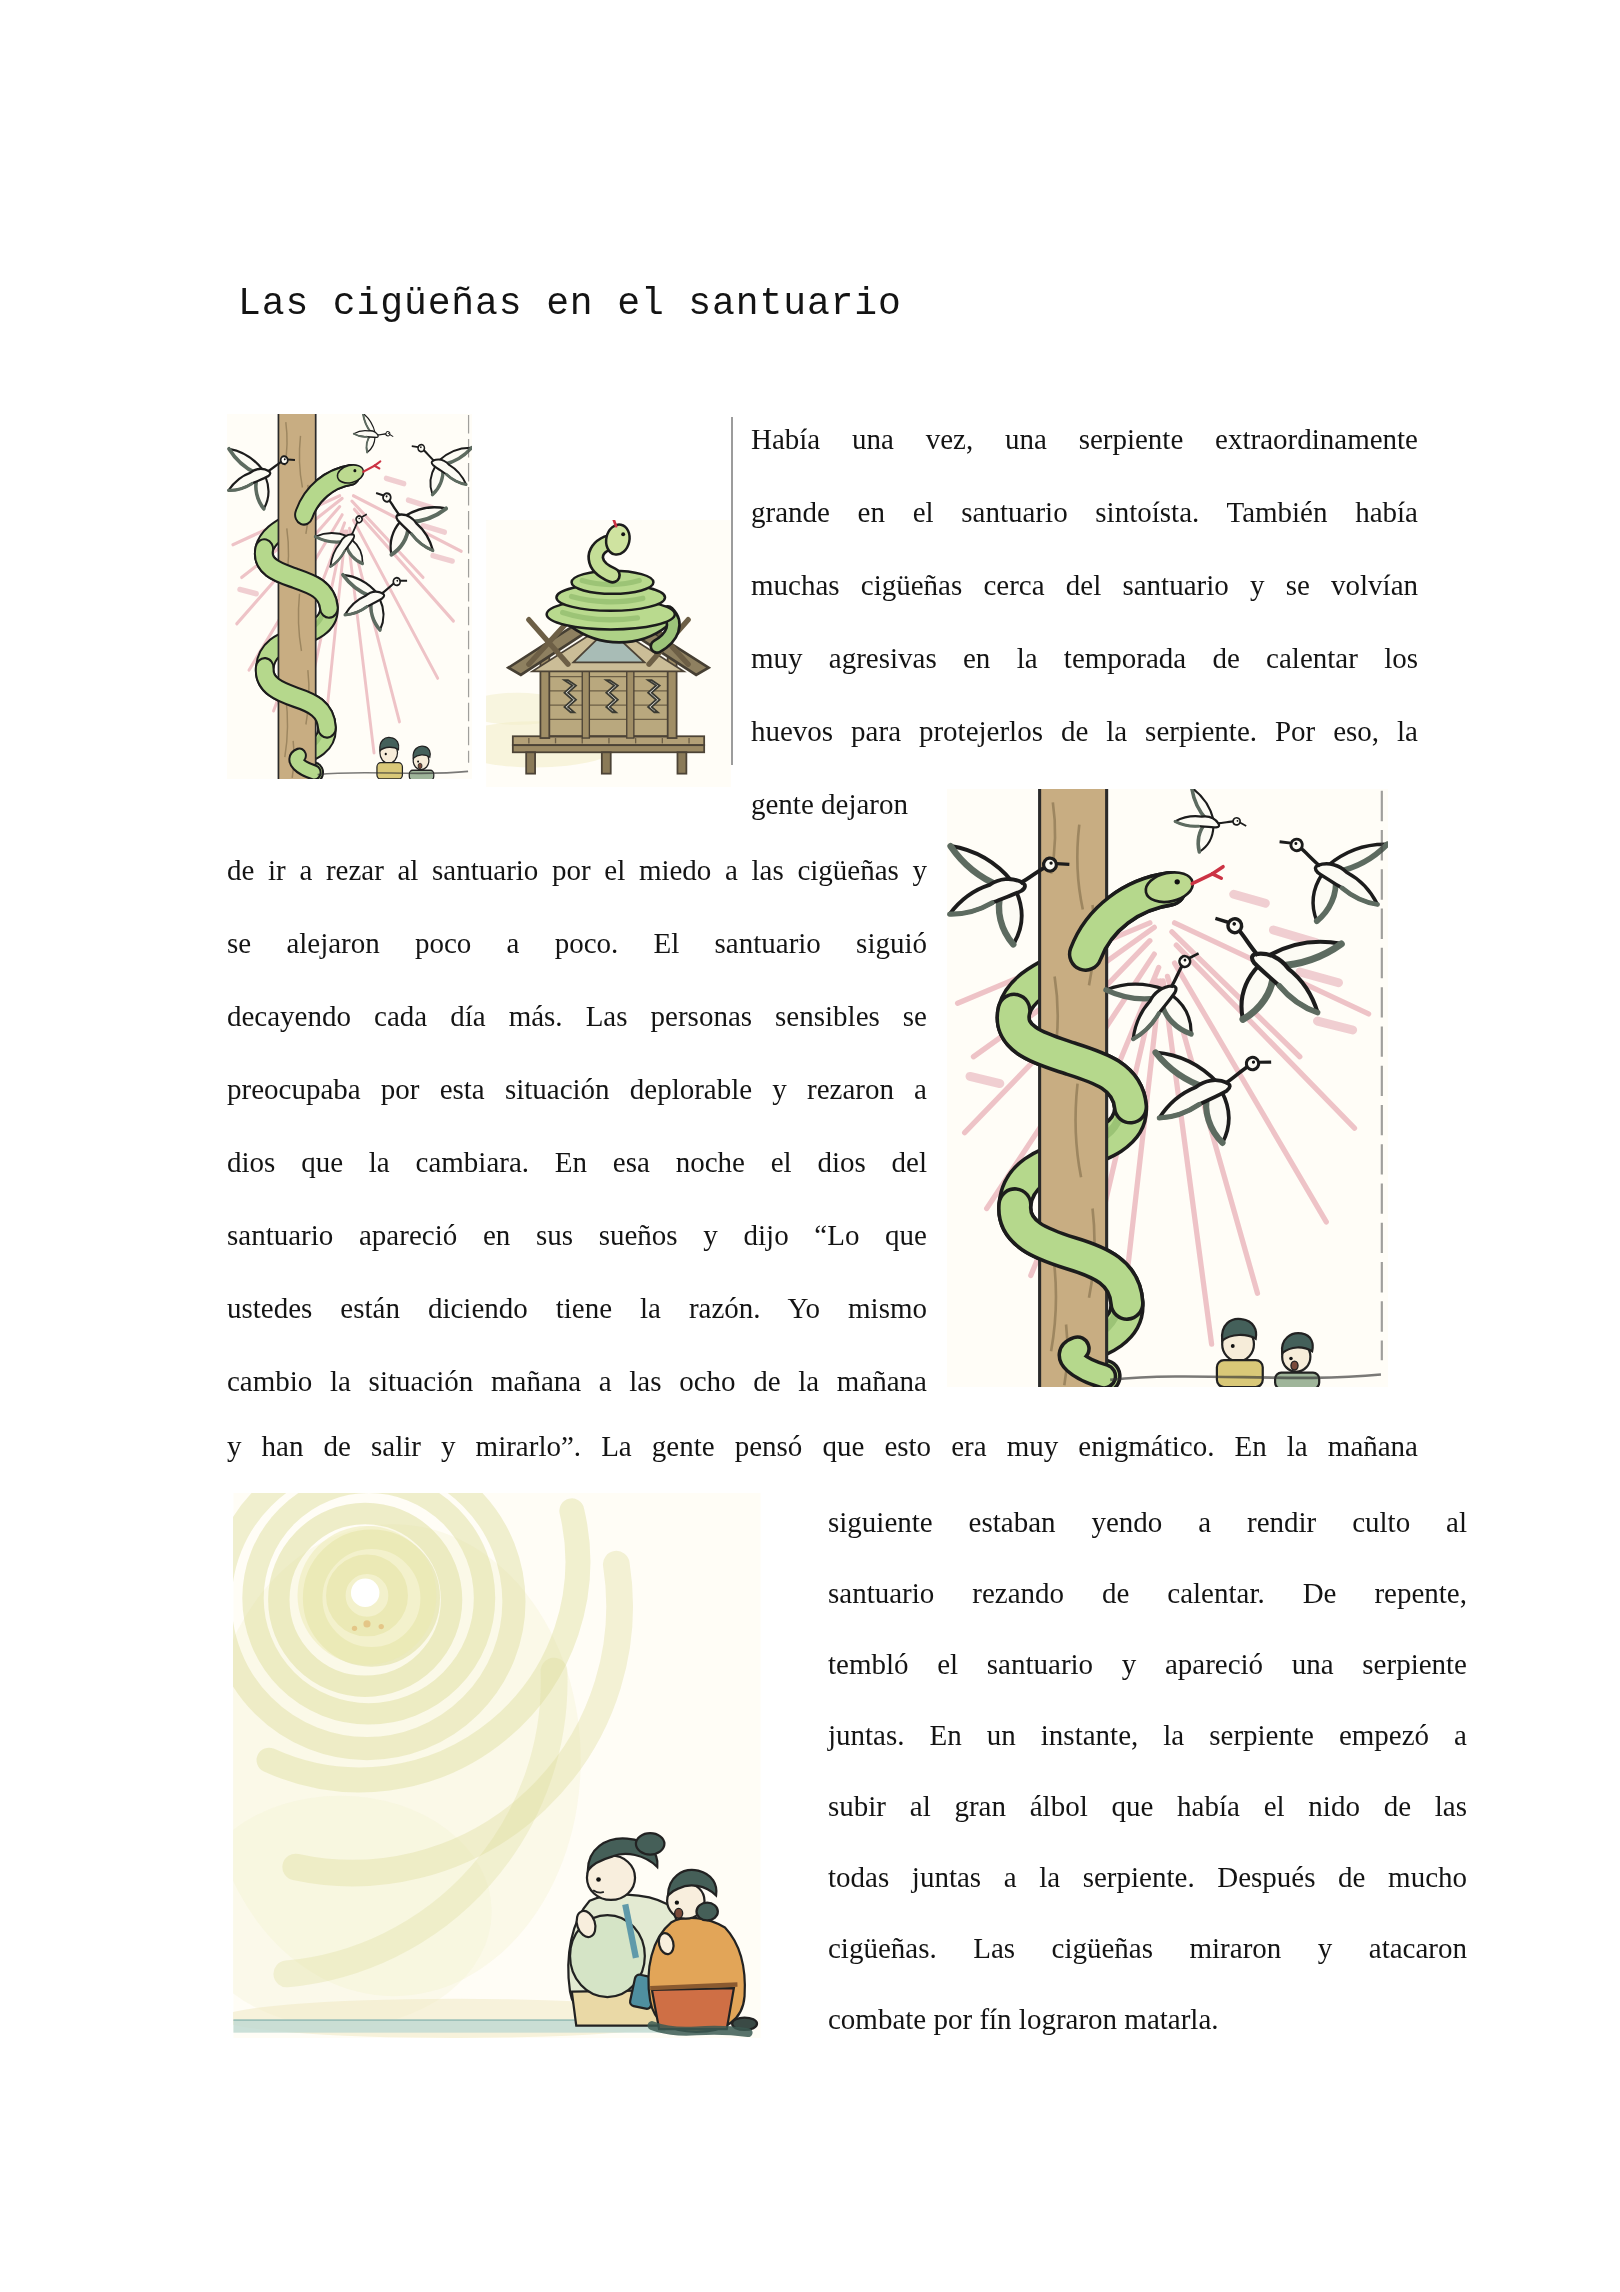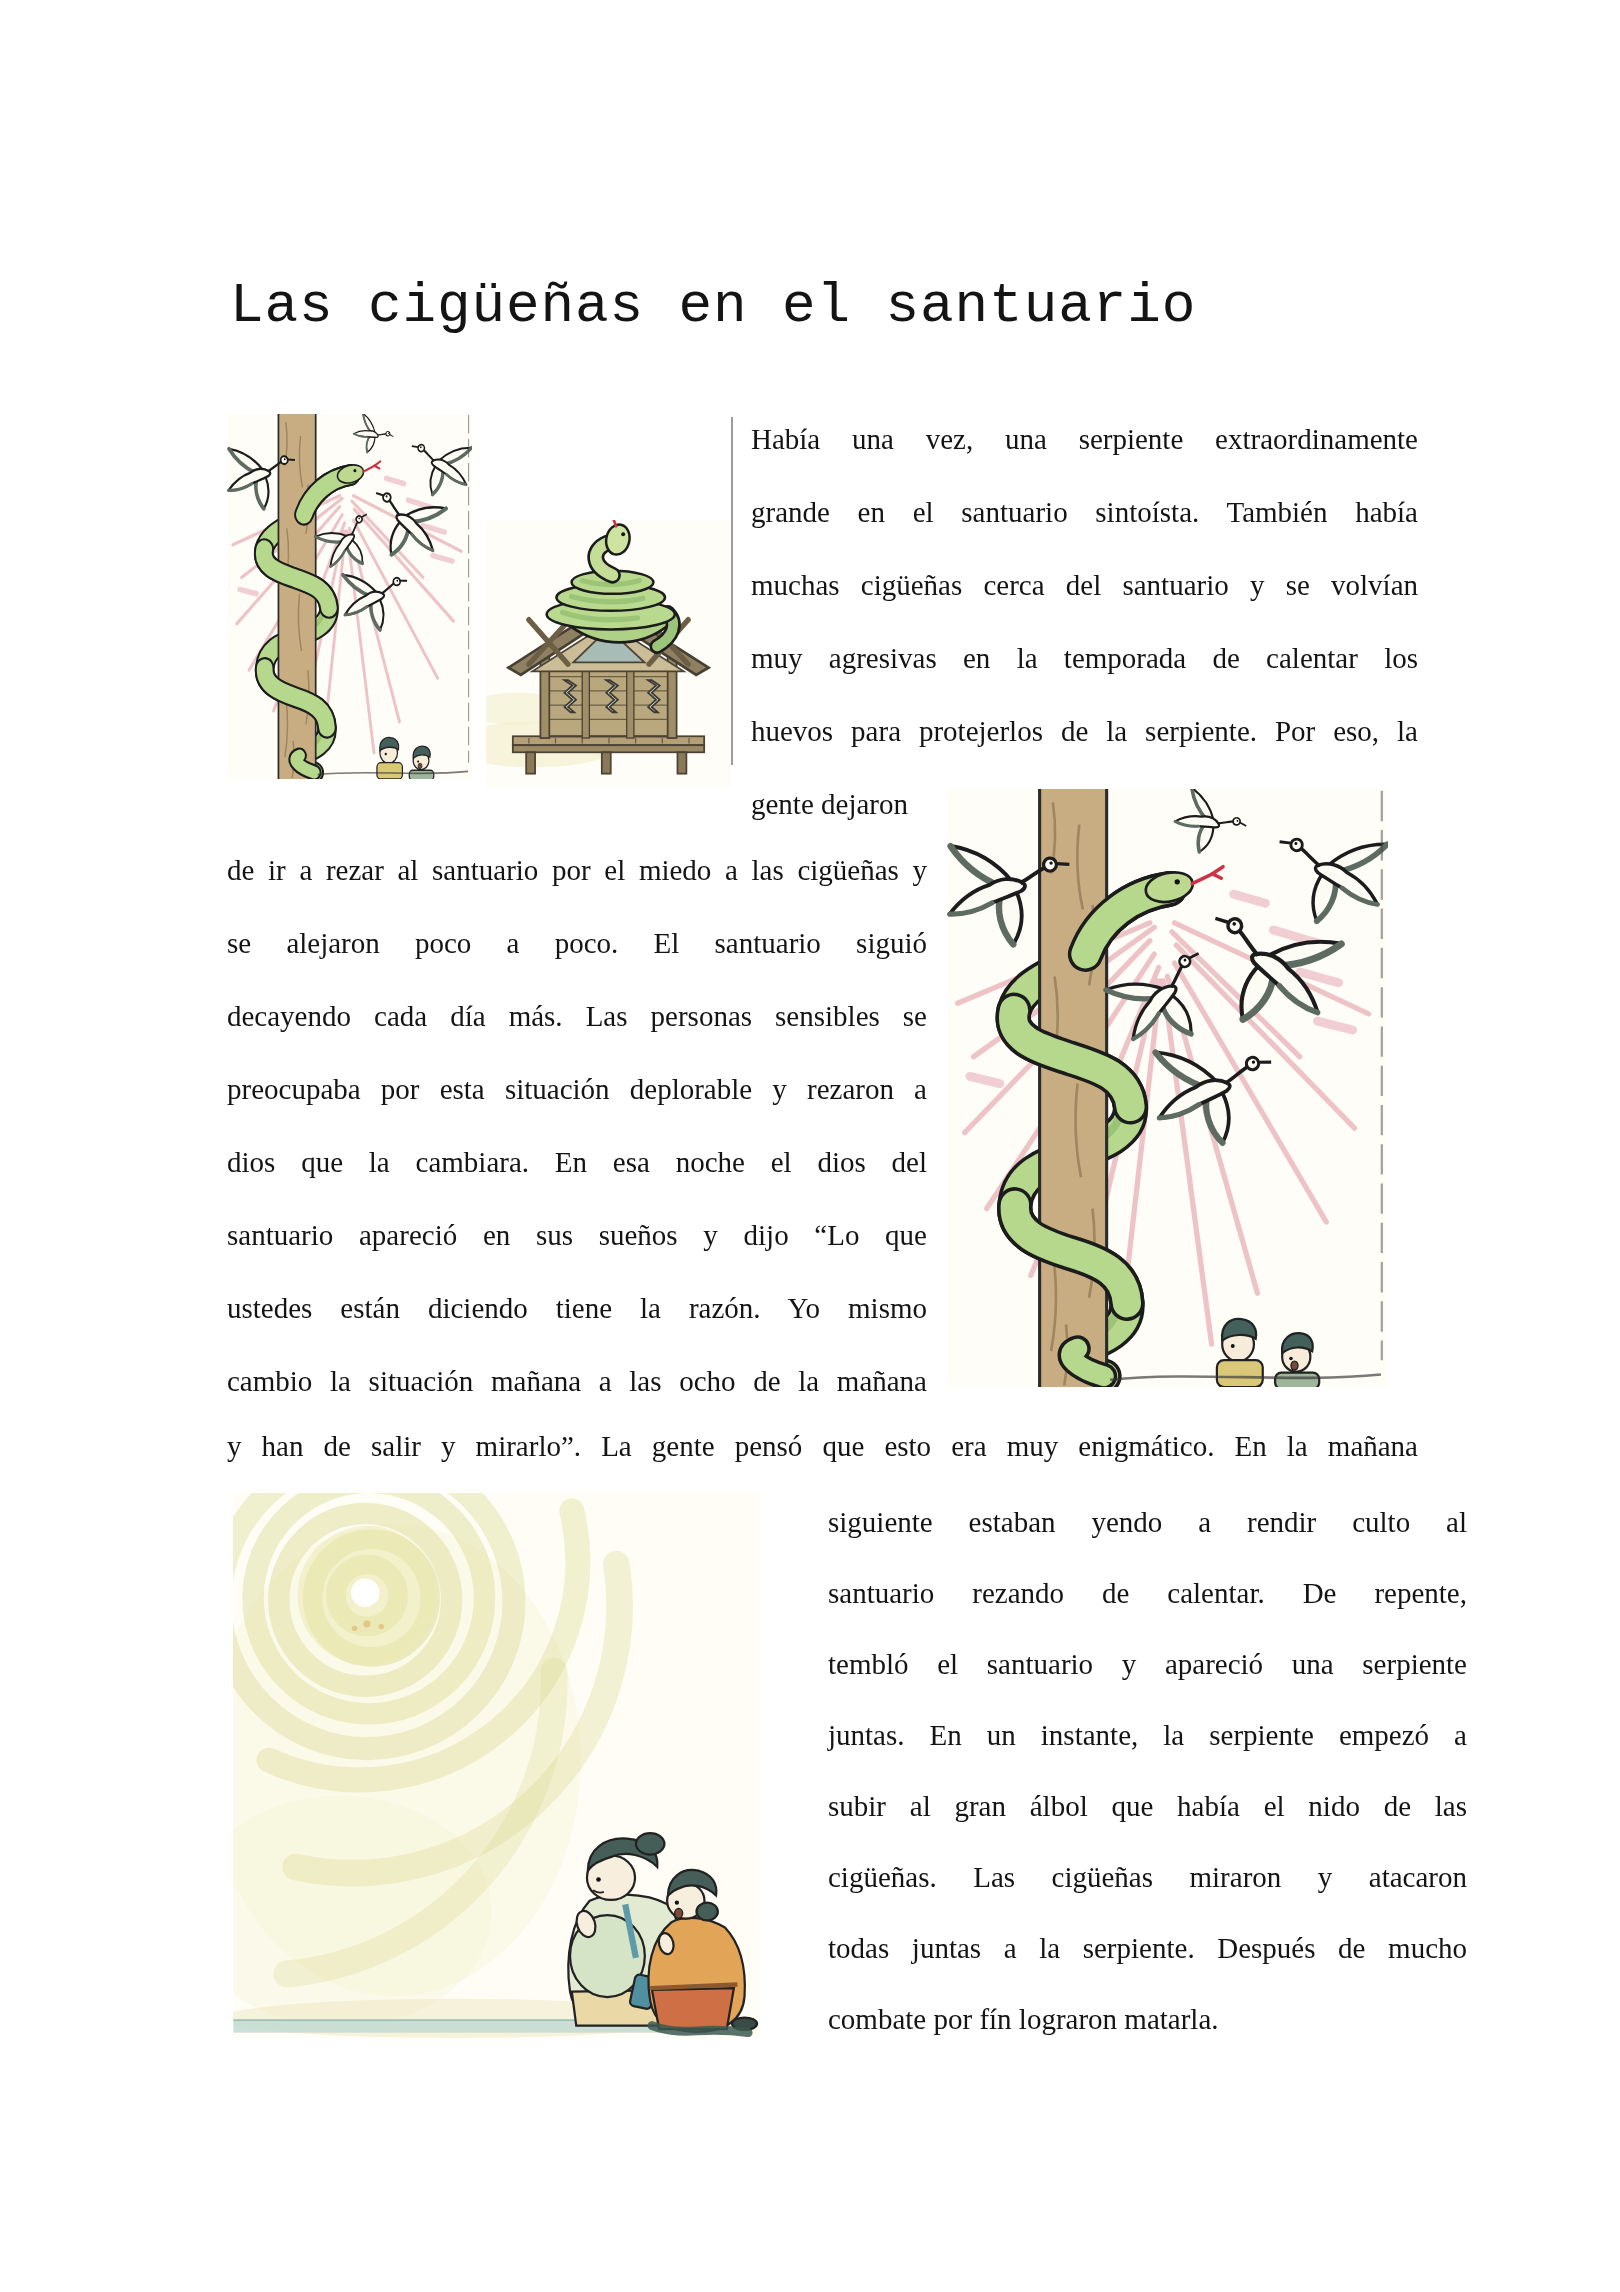--- a/index.html
+++ b/index.html
@@ -1,19 +1,19 @@
 <!DOCTYPE html>
 <html style="font-size:14.3px"><head>
 <meta charset="utf-8">
 <style>
   html,body{margin:0;padding:0;background:#ffffff;}
   .page{position:relative;width:1621px;height:2293px;background:#ffffff;overflow:hidden;
         font-family:"Liberation Serif", serif;color:#141414;}
-  .title{position:absolute;left:230px;top:274px;margin:0;font-weight:400;
-         font-family:"Liberation Mono", monospace;font-size:56px;letter-spacing:0.9px;white-space:nowrap;text-align:center;}
+  .title{position:absolute;left:230px;top:274px;margin:8px;font-weight:400;
+         font-family:"Liberation Mono", monospace;font-size:38px;letter-spacing:0.9px;white-space:nowrap;text-align:center;}
   .tblock{position:absolute;}
   .ln{height:73px;line-height:73px;font-size:29px;white-space:nowrap;}
   .j{text-align:justify;text-align-last:justify;white-space:normal;}
   .nj{text-align:left;}
   .b1{left:751px;top:403px;width:667px;}
   .b2{left:227px;top:834px;width:700px;}
   .bridge{left:227px;top:1410px;width:1191px;}
   .b4{left:780px;top:1487px;width:639px;margin-left:48px;}
   .b4 .ln{height:71px;line-height:71px;}
   .illo{position:absolute;}
@@ -306,19 +306,19 @@
   <section class="tblock bridge">
     <div class="ln j">y han de salir y mirarlo”. La gente pensó que esto era muy enigmático. En la mañana</div>
   </section>
 
   <section class="tblock b4">
     <div class="ln j">siguiente estaban yendo a rendir culto al</div>
     <div class="ln j">santuario rezando de calentar. De repente,</div>
     <div class="ln j">tembló el santuario y apareció una serpiente</div>
     <div class="ln j">juntas. En un instante, la serpiente empezó a</div>
     <div class="ln j">subir al gran álbol que había el nido de las</div>
+    <div class="ln j">todas juntas a la serpiente. Después de mucho</div>
     <div class="ln j">cigüeñas. Las cigüeñas miraron y atacaron</div>
-    <div class="ln j">todas juntas a la serpiente. Después de mucho</div>
     <div class="ln nj">combate por fín lograron matarla.</div>
   </section>
 
 </main>
 
 
 </body></html>

